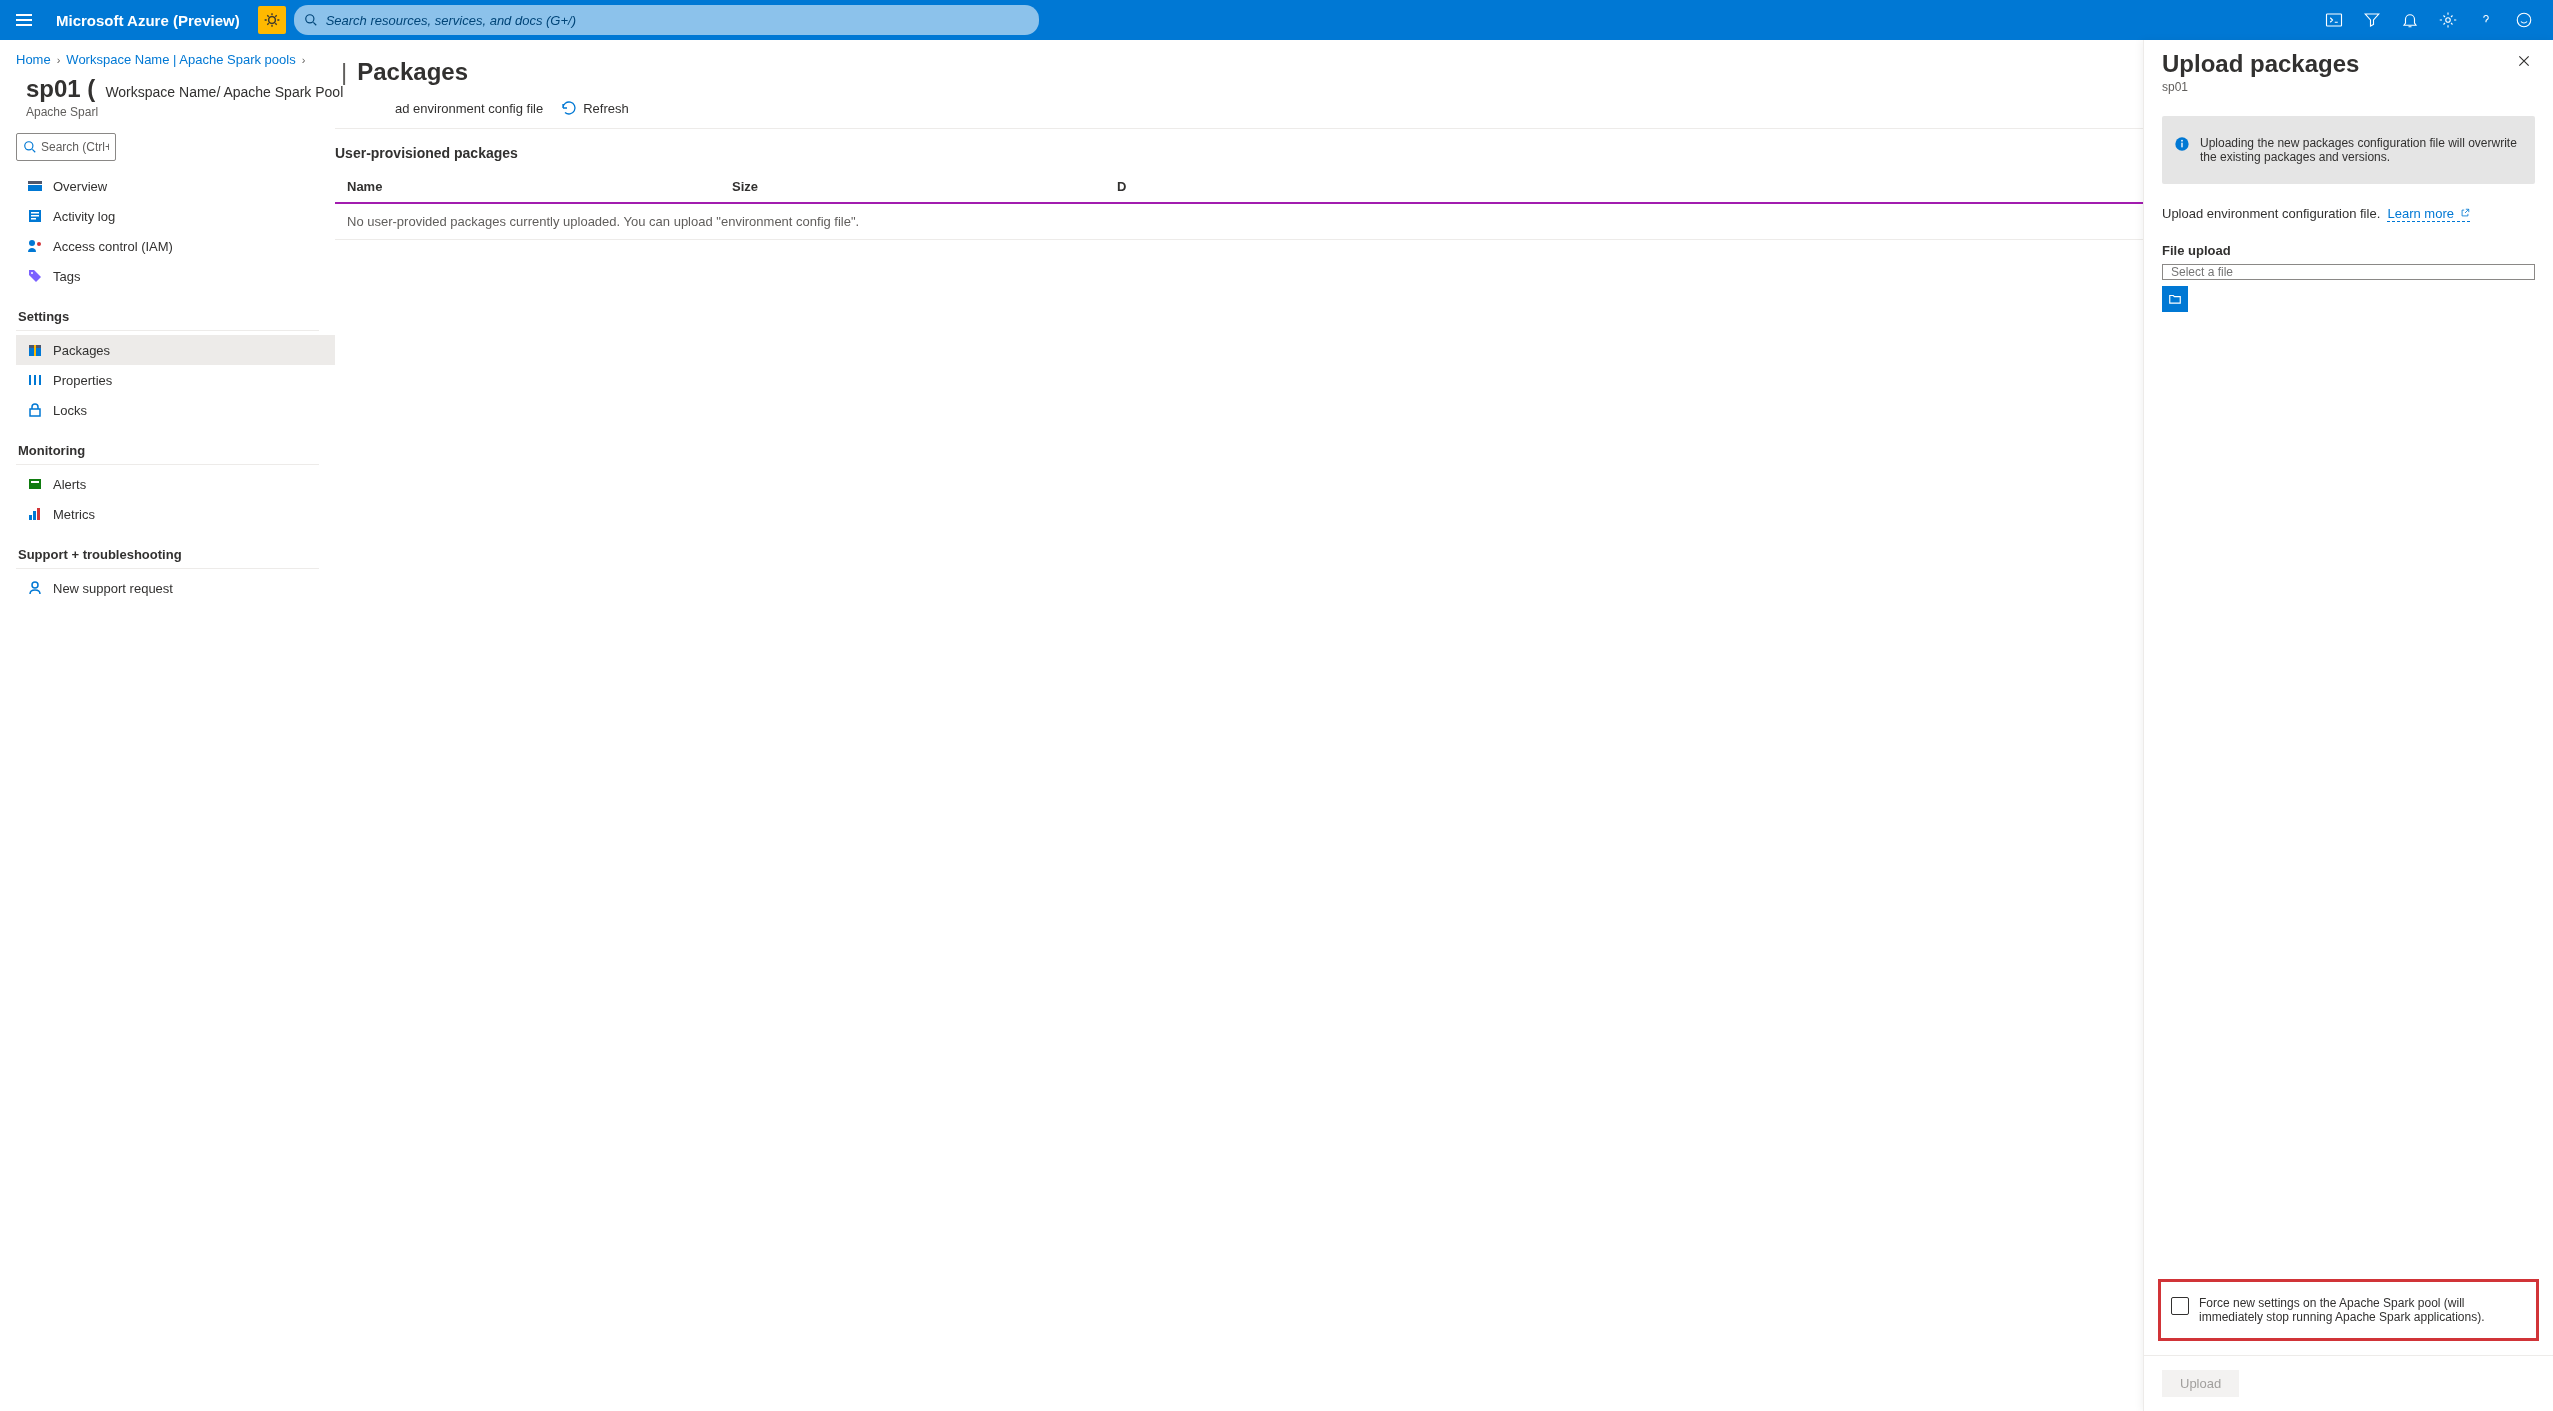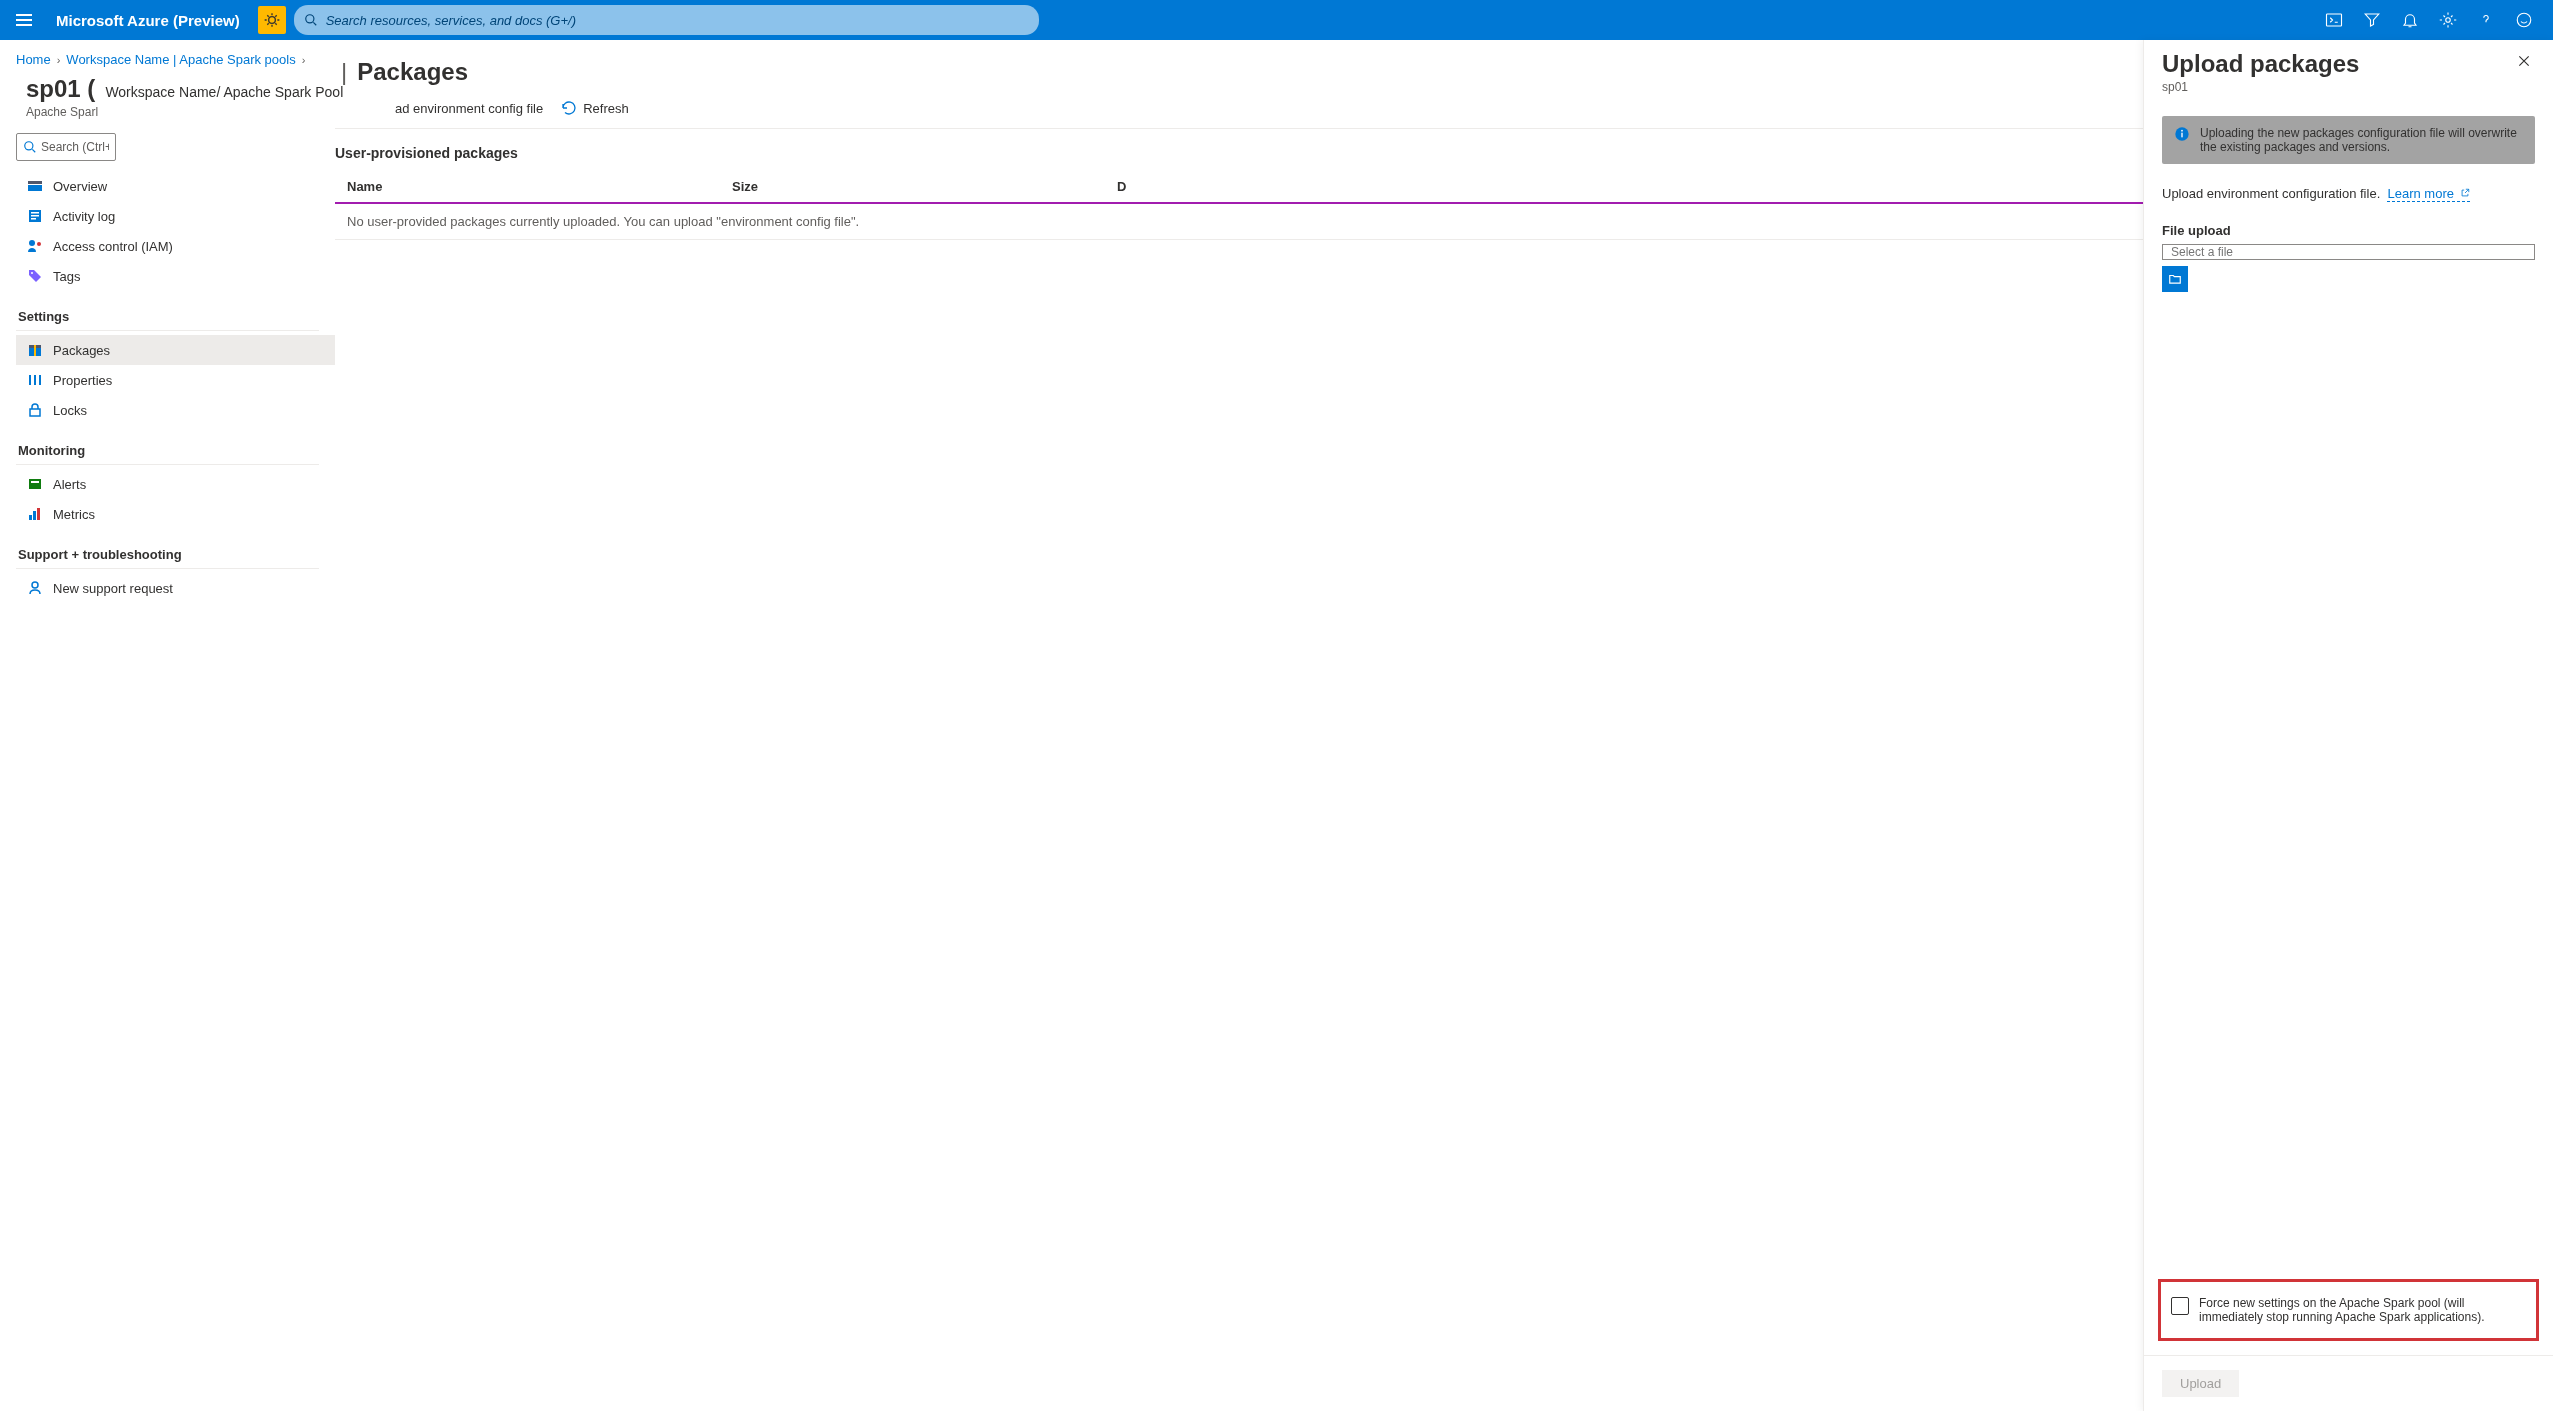--- a/index.html
+++ b/index.html
@@ -66,21 +66,21 @@
   .th-size { width:385px;}
   .table-empty { padding:10px 12px; color:#605e5c; font-size:13px; border-bottom:1px solid #edebe9;}
   
   
   .flyout { position:fixed; right:0; top:40px; bottom:0; width:410px; background:#fff; border-left:1px solid #edebe9; box-shadow:-2px 0 8px rgba(0,0,0,0.05); display:flex; flex-direction:column;}
   .flyout-header { padding:10px 18px 8px 18px; display:flex; justify-content:space-between; align-items:flex-start;}
   .flyout-title { font-size:24px; font-weight:600;}
   .flyout-subtitle { font-size:12px; color:#605e5c; margin-top:2px;}
   .flyout-close { cursor:pointer; font-size:16px; padding:4px;}
   .flyout-body { padding:14px 18px; flex:1; overflow:auto;}
-  .info-box { background:#a3a3a3; padding:10px 12px; display:flex; gap:10px; font-size:12px; border-radius:2px;}
+  .info-box { background:#e5e5e5; padding:20px 12px; display:flex; gap:10px; font-size:12px; border-radius:2px;}
   .info-box svg { width:16px; height:16px; flex-shrink:0; color:#0078d4;}
   .upload-instruct { margin-top:22px; font-size:13px;}
   .learn-more { color:#0078d4; text-decoration:none; border-bottom:1px dashed #0078d4; white-space:nowrap;}
   .learn-more svg { width:10px; height:10px; margin-left:2px;}
   .field-label { font-size:13px; font-weight:600; margin-top:22px;}
   .file-row { display:flex; gap:6px; margin-top:6px;flex-direction:column;}
   .file-input { flex:1; border:1px solid #8a8886; height:26px; padding:0 8px; font-size:12px; color:#a19f9d; background:#fff;}
   .file-btn { width:26px; height:26px; background:#0078d4; display:flex; align-items:center; justify-content:center; cursor:pointer;}
   .file-btn svg { width:14px; height:14px; color:#fff;}
   

